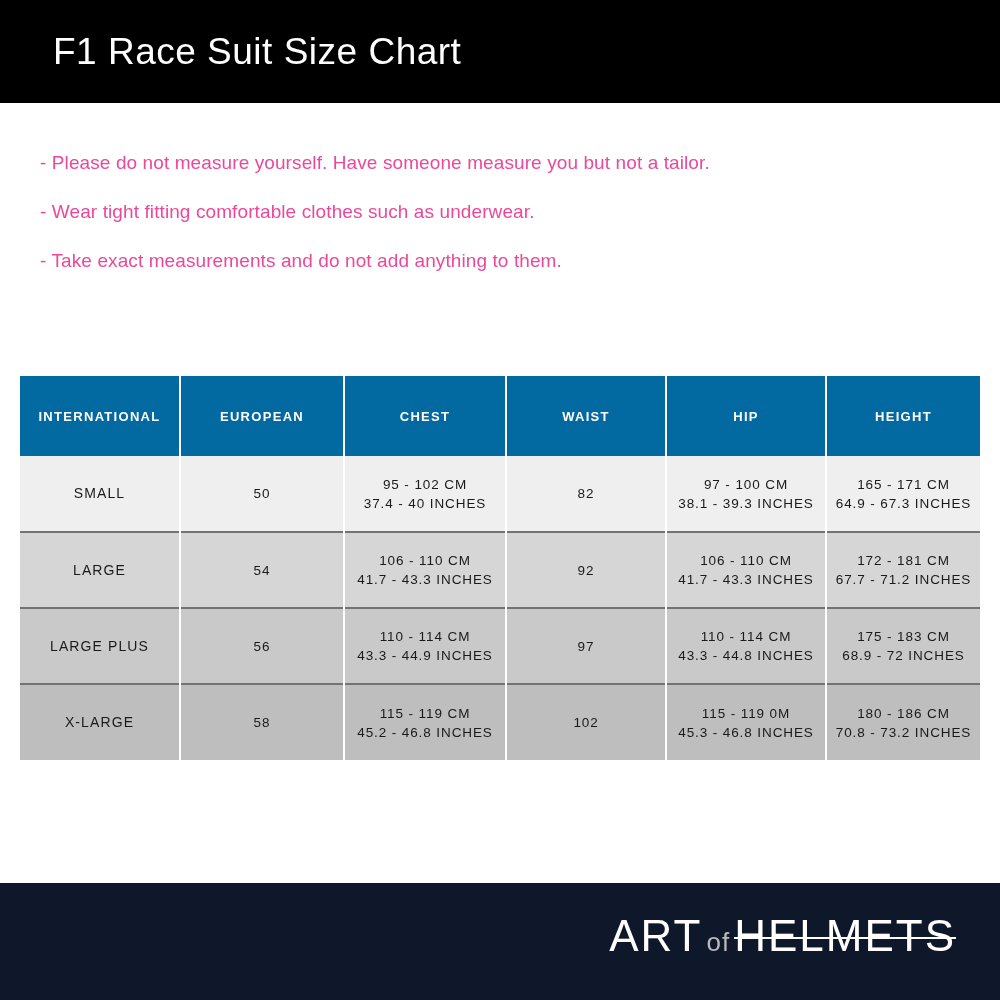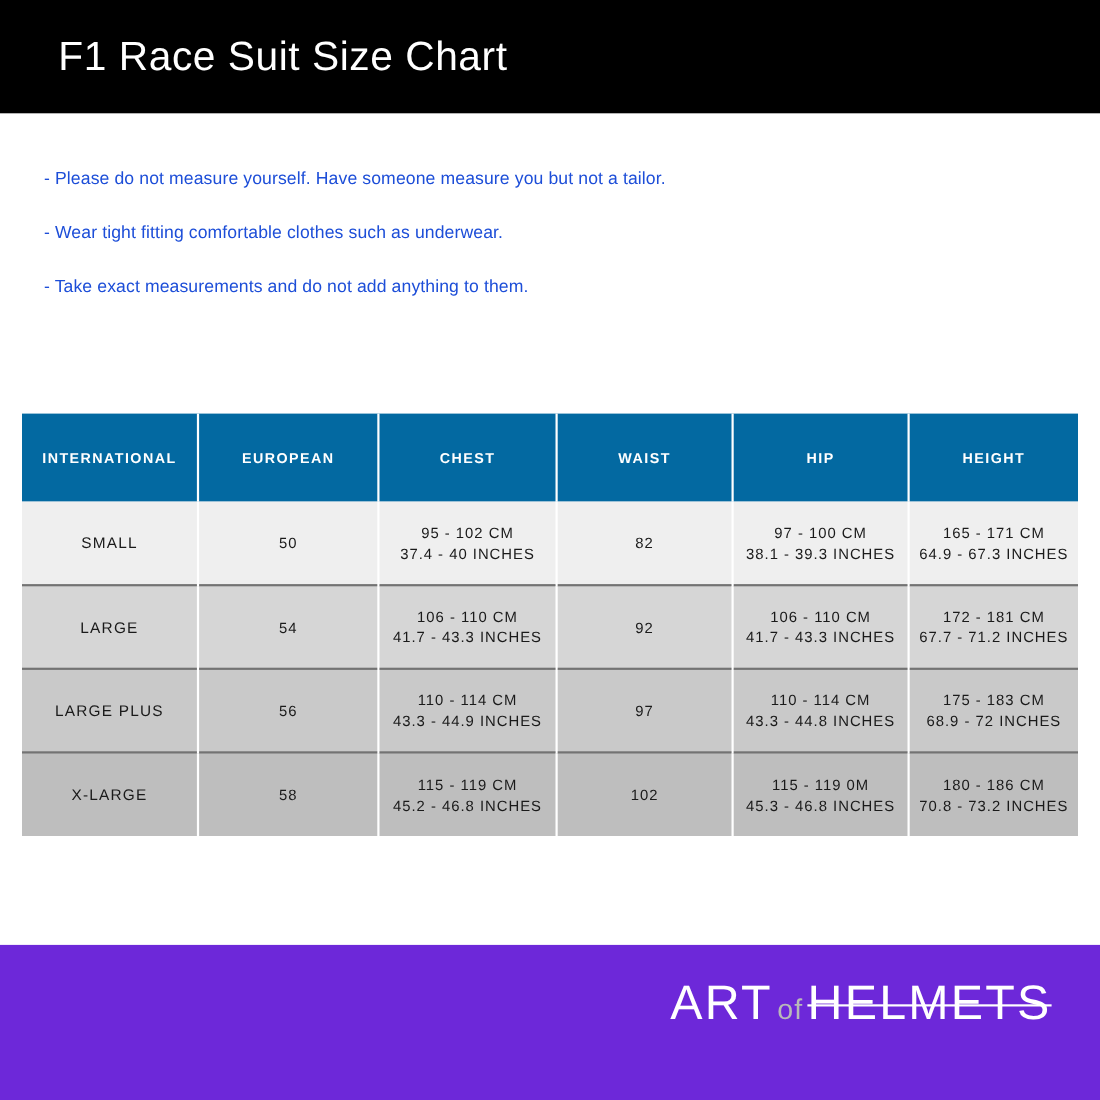--- a/index.html
+++ b/index.html
@@ -38,22 +38,22 @@
     white-space: nowrap;
   }
   
   .instructions {
     position: absolute;
     top: 150px;
     left: 40px;
     width: 900px;
   }
   .instruction-line {
-    color: #1d4ed8;
-    font-size: 16px;
+    color: #ec4899;
+    font-size: 19px;
     line-height: 26px;
     margin-bottom: 23px;
     letter-spacing: 0.1px;
     white-space: nowrap;
   }
   
   .size-table {
     position: absolute;
     left: 20px;
     top: 376px;
@@ -99,22 +99,22 @@
   .row-2 td { background: #d6d6d6; }
   .row-3 td { background: #c9c9c9; }
   .row-4 td { background: #bebebe; }
 
   
   .footer {
     position: absolute;
     left: 0;
     bottom: 0;
     width: 1000px;
-    height: 141px;
-    background: #6d28d9;
+    height: 117px;
+    background: #0f172a;
   }
   .brand {
     position: absolute;
     right: 44px;
     top: 28px;
     display: flex;
     align-items: baseline;
     color: #ffffff;
   }
   .brand-art {

